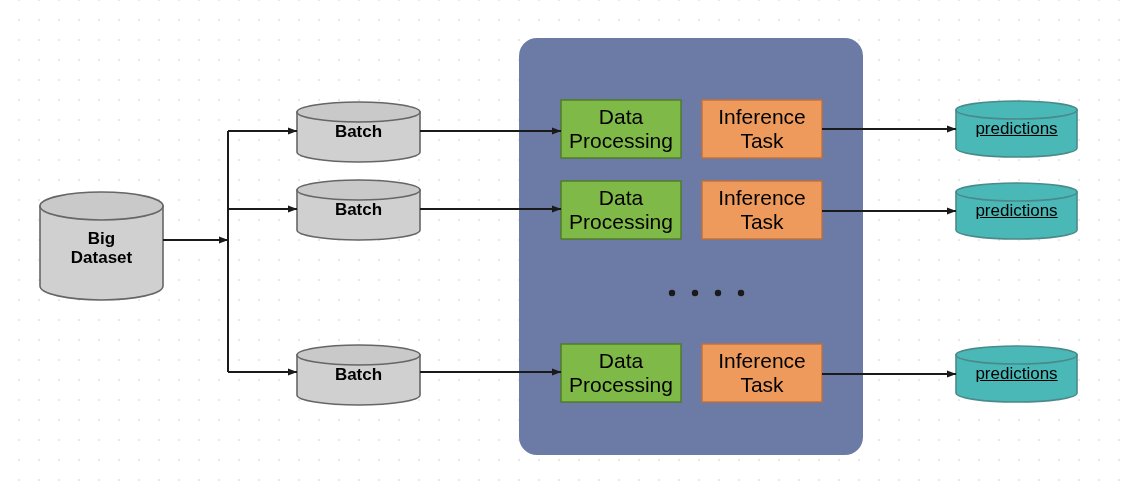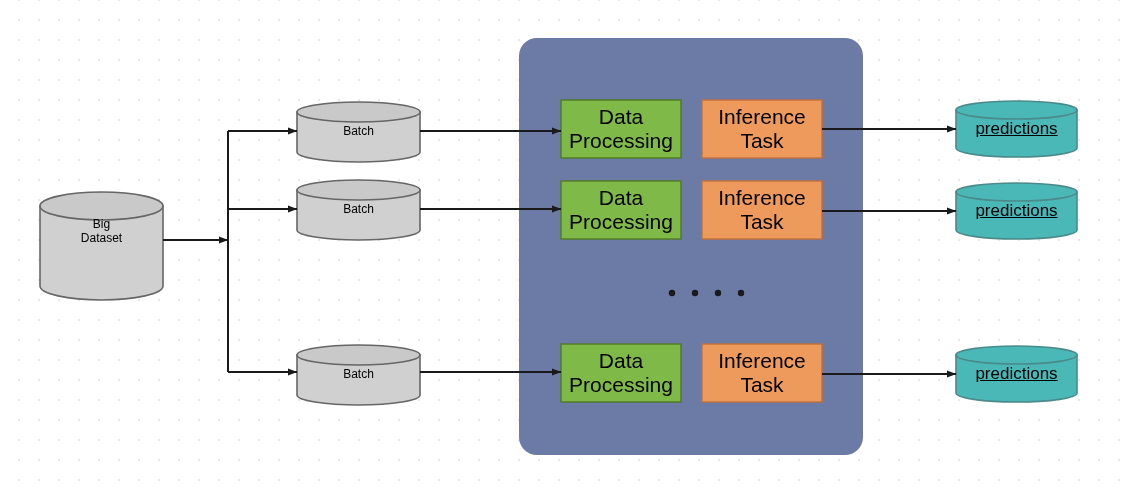--- a/index.html
+++ b/index.html
@@ -32,21 +32,21 @@
     display: flex;
     align-items: center;
     justify-content: center;
     text-align: center;
     color: #000000;
     font-family: "Liberation Sans", sans-serif;
     line-height: 1.14;
     pointer-events: none;
     white-space: pre-line;
   }
-  .lbl-cyl-gray { font-size: 12px; }
+  .lbl-cyl-gray { font-size: 17px; font-weight: bold; }
   .lbl-cyl-teal { font-size: 17px; text-decoration: underline; }
   .lbl-box      { font-size: 21px; }
 </style>
 </head>
 <body>
 
 <div id="canvas">
 
   <svg id="svg-layer" viewBox="0 0 1134 488" xmlns="http://www.w3.org/2000/svg">
     <defs>
@@ -115,21 +115,21 @@
     <line x1="822" y1="374" x2="956" y2="374" stroke="#1a1a1a" stroke-width="2" marker-end="url(#arrowhead)"></line>
 
     <g>
       <circle cx="672" cy="293" r="3.2" fill="#1a1a1a"></circle>
       <circle cx="695" cy="293" r="3.2" fill="#1a1a1a"></circle>
       <circle cx="718" cy="293" r="3.2" fill="#1a1a1a"></circle>
       <circle cx="741" cy="293" r="3.2" fill="#1a1a1a"></circle>
     </g>
   </svg>
 
-  <div class="node-label lbl-cyl-gray" style="left:40px; top:192px; width:123px; height:80px;">Big
+  <div class="node-label lbl-cyl-gray" style="left:40px; top:208px; width:123px; height:80px;">Big
 Dataset</div>
 
   <div class="node-label lbl-cyl-gray" style="left:297px; top:112px; width:123px; height:40px;">Batch</div>
   <div class="node-label lbl-cyl-gray" style="left:297px; top:190px; width:123px; height:40px;">Batch</div>
   <div class="node-label lbl-cyl-gray" style="left:297px; top:355px; width:123px; height:40px;">Batch</div>
 
   <div class="node-label lbl-box" style="left:561px; top:100px; width:120px; height:58px;">Data
 Processing</div>
   <div class="node-label lbl-box" style="left:561px; top:181px; width:120px; height:58px;">Data
 Processing</div>

